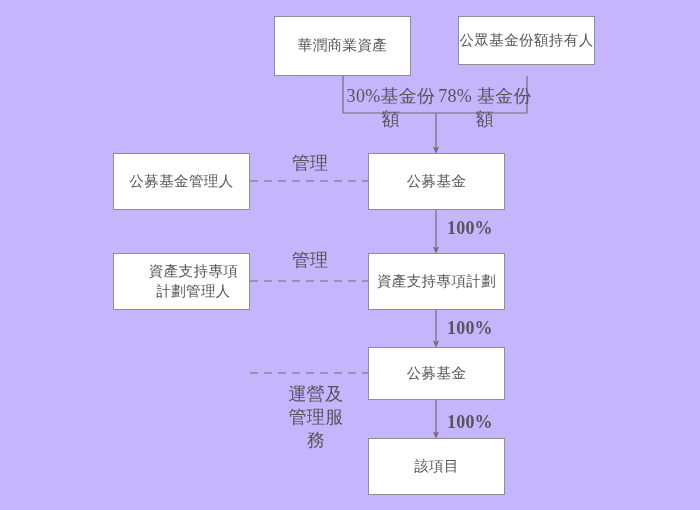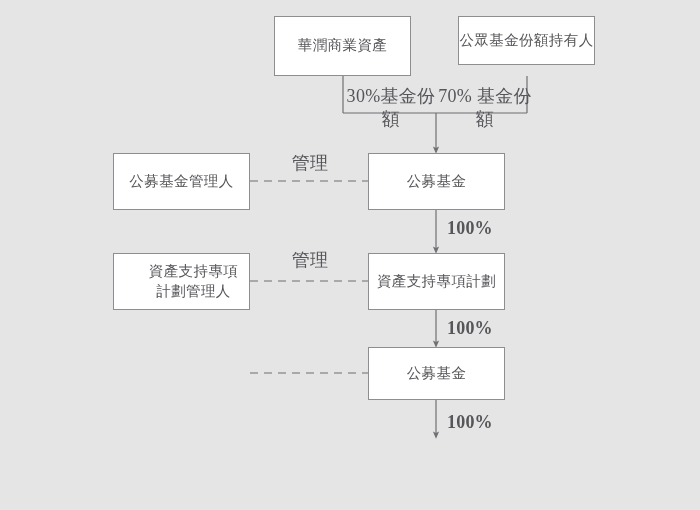--- a/index.html
+++ b/index.html
@@ -11,21 +11,21 @@
     width: 700px;
     height: 510px;
     font-family: "Liberation Serif", "DejaVu Serif", serif;
     color: #55555a;
     overflow: hidden;
   }
   #diagram {
     position: relative;
     width: 700px;
     height: 510px;
-    background: #e5e5e5;
+    background: #c4b5fd;
   }
   .svg-layer {
     position: absolute;
     left: 0;
     top: 0;
     width: 700px;
     height: 510px;
   }
   .node {
     position: absolute;
@@ -119,29 +119,34 @@
 
   <div class="node" style="left:368px; top:253px; width:137px; height:57px;font-family:Liberation Serif, serif;">
     <span class="node-label">資產支持專項計劃</span>
   </div>
 
 
   <div class="node" style="left:368px; top:347px; width:137px; height:53px;">
     <span class="node-label">公募基金</span>
   </div>
 
+  <div class="node" style="left:368px; top:438px; width:137px; height:57px;">
+    <span class="node-label">該項目</span>
+  </div>
 
   <div class="edge-label" style="left:345px; top:85px; width:92px; text-align:center;">30%基金份額</div>
 
-  <div class="edge-label" style="left:437px; top:85px; width:96px; text-align:center;">70% 基金份額</div>
+  <div class="edge-label" style="left:437px; top:85px; width:96px; text-align:center;">78% 基金份額</div>
 
   <div class="edge-label" style="left:288px; top:152px; width:44px; text-align:center;">管理</div>
 
   <div class="edge-label pct" style="left:447px; top:217px; width:44px; text-align:left;">100%</div>
 
   <div class="edge-label" style="left:288px; top:249px; width:44px; text-align:center;">管理</div>
 
   <div class="edge-label pct" style="left:447px; top:317px; width:44px; text-align:left;">100%</div>
 
+  <div class="edge-label" style="left:280px; top:383px; width:72px; text-align:center;">運營及
+管理服務</div>
 
   <div class="edge-label pct" style="left:447px; top:411px; width:44px; text-align:left;">100%</div>
 
 </div>
 
 </body></html>

